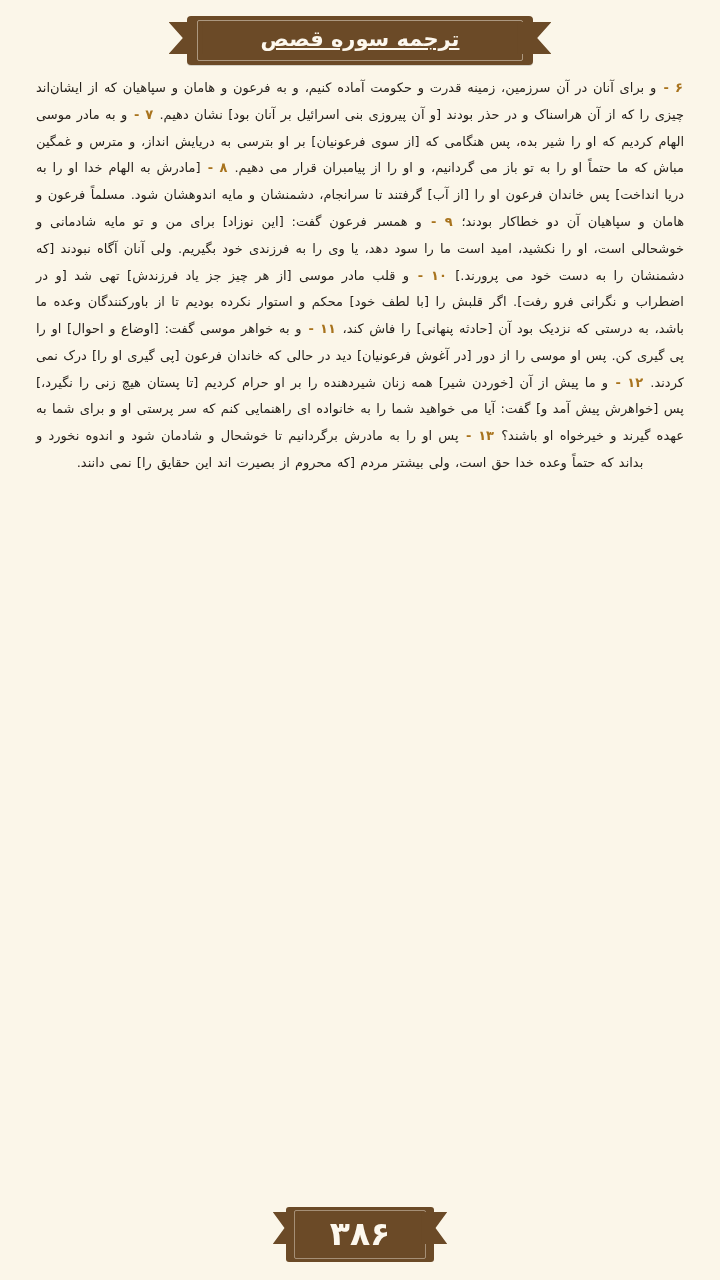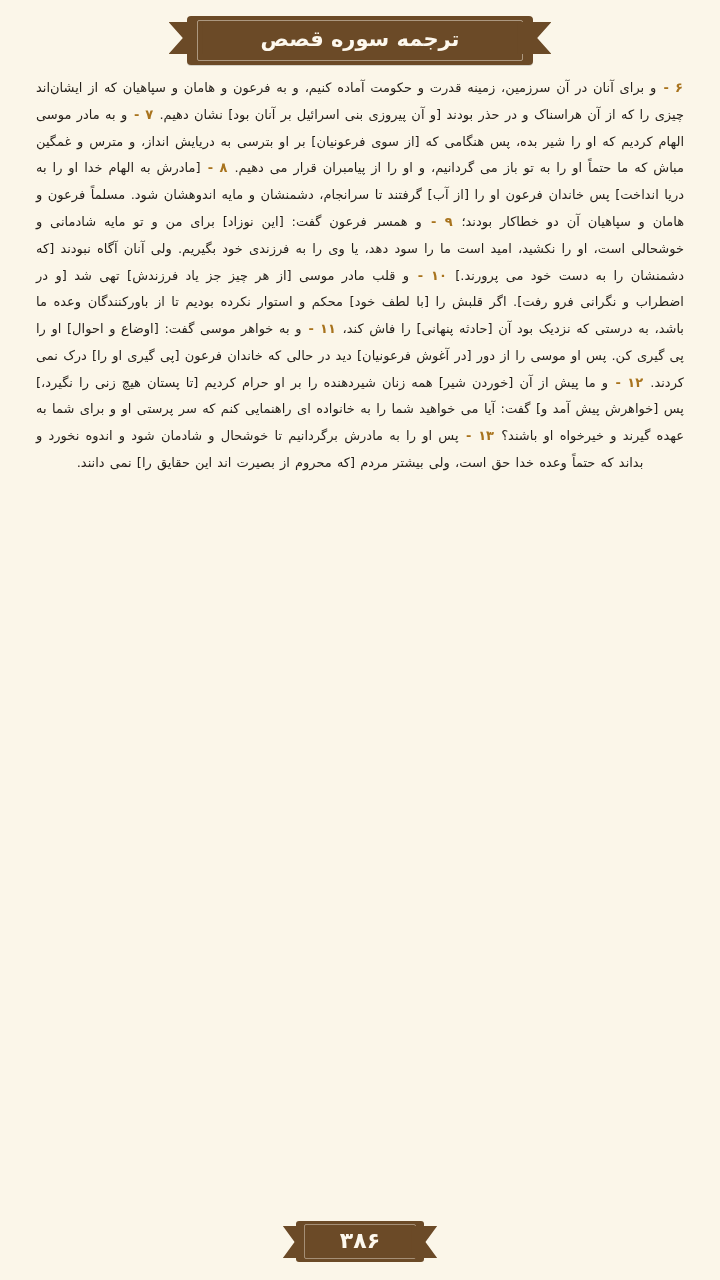--- a/index.html
+++ b/index.html
@@ -38,20 +38,21 @@
     background: #6b4a27;
     color: #fdf8ee;
     font-size: 21px;
     font-weight: bold;
     letter-spacing: 0.5px;
     padding: 11px 74px 13px 74px;
     border-radius: 4px;
     box-shadow: 0 1px 0 rgba(0,0,0,0.15);
     text-align: center;
     line-height: 1.2;
+    text-decoration: underline;
   }
   
   .header-banner::before,
   .header-banner::after {
     content: "";
     position: absolute;
     top: 6px;
     width: 34px;
     height: 32px;
     background: #6b4a27;
@@ -101,21 +102,21 @@
     bottom: 18px;
     left: 0;
     right: 0;
     display: flex;
     justify-content: center;
   }
   .page-badge {
     position: relative;
     background: #6b4a27;
     color: #fdf8ee;
-    font-size: 22px;
+    font-size: 33px;
     font-weight: bold;
     padding: 7px 44px 9px 44px;
     border-radius: 3px;
     letter-spacing: 1px;
     text-align: center;
   }
   .page-badge::before,
   .page-badge::after {
     content: "";
     position: absolute;

